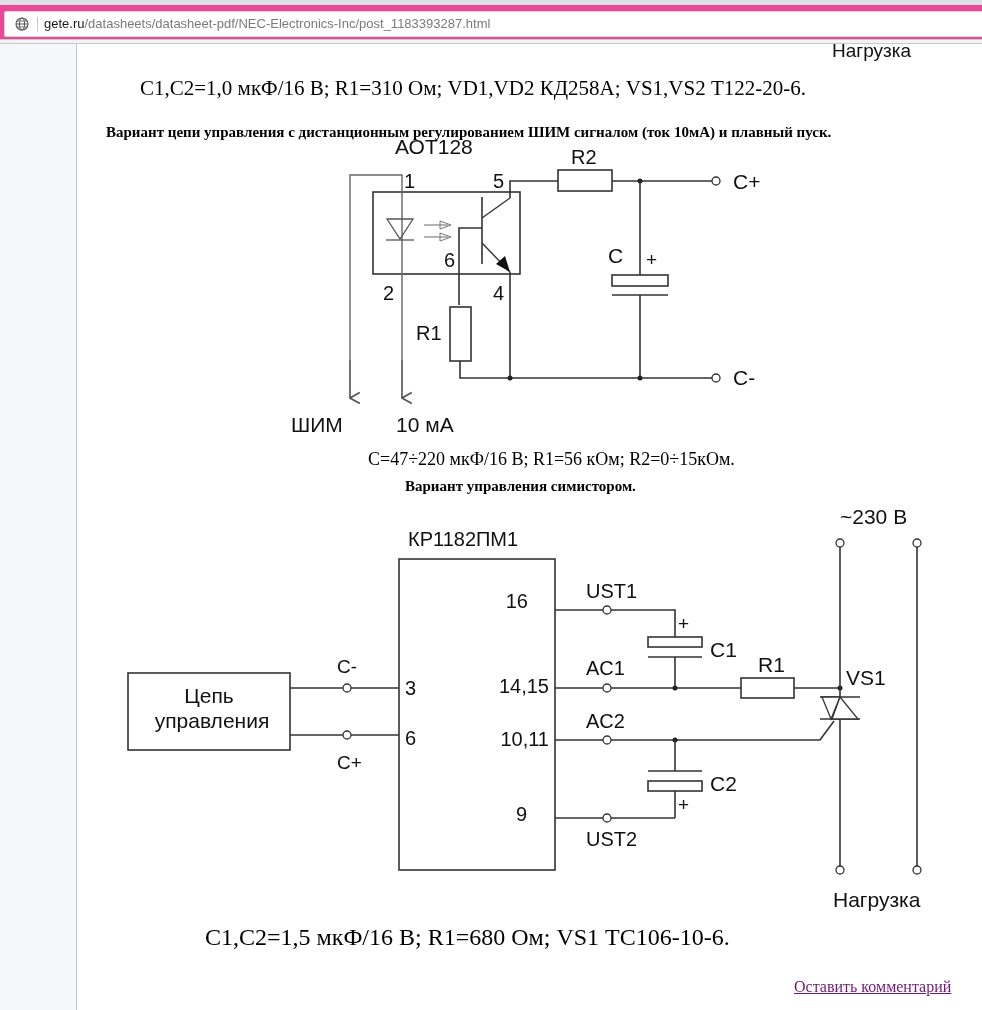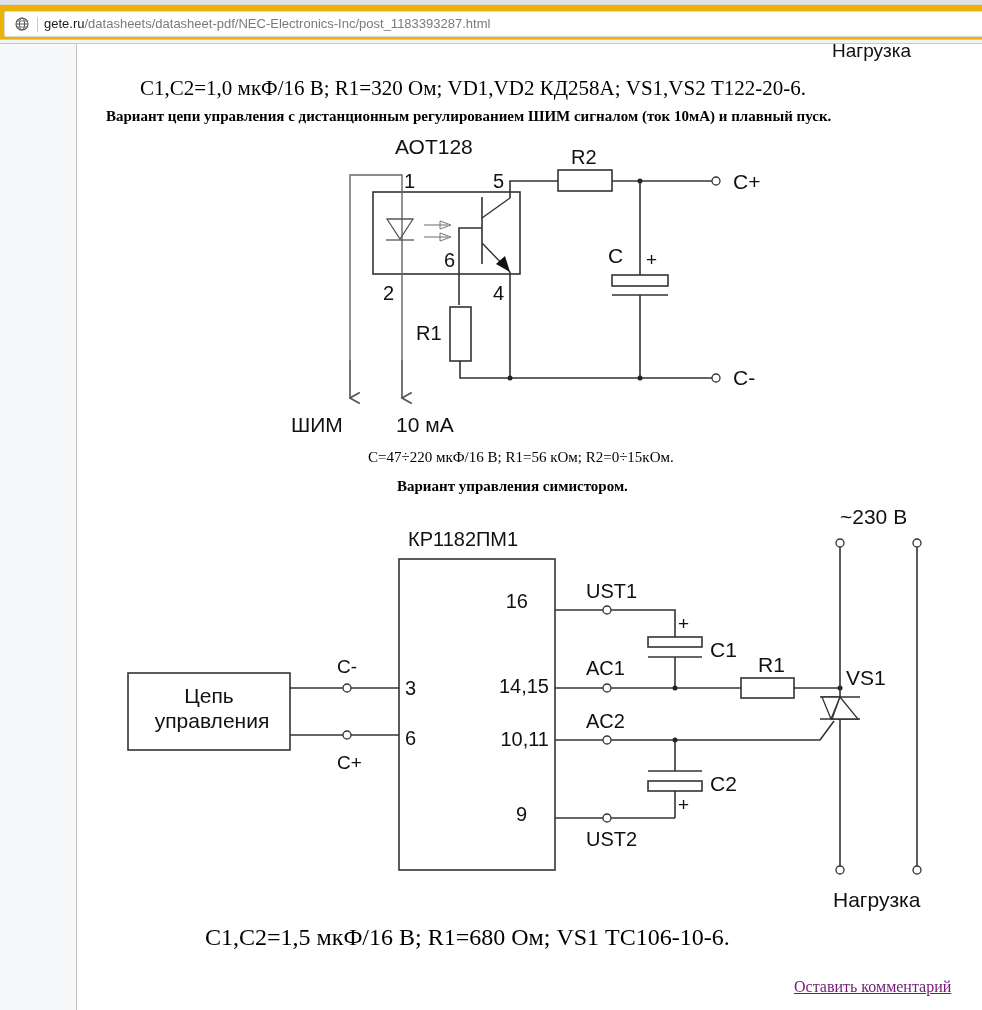--- a/index.html
+++ b/index.html
@@ -1,31 +1,31 @@
 <!DOCTYPE html>
 <html><head>
 <meta charset="utf-8">
 <style>
   html,body{margin:0;padding:0;}
   body{width:982px;height:1010px;overflow:hidden;background:#fff;position:relative;font-family:"Liberation Sans",sans-serif;}
   .topstrip{position:absolute;left:0;top:0;width:982px;height:4px;background:#dee1e6;}
-  .addrbar{position:absolute;left:0;top:4px;width:982px;height:36px;background:#eab308;border-top:1px solid #d9d9d9;border-bottom:1px solid #c8c8c8;box-sizing:border-box;text-align:right;}
+  .addrbar{position:absolute;left:0;top:4px;width:982px;height:36px;background:#ec4899;border-top:1px solid #d9d9d9;border-bottom:1px solid #c8c8c8;box-sizing:border-box;text-align:right;}
   .addrbox{position:absolute;left:4px;top:6px;width:980px;height:26px;border:1px solid #d8d8d8;border-radius:2px;box-sizing:border-box;background:#fff;}
   .globe{position:absolute;left:10px;top:5px;width:14px;height:14px;}
   .sep{position:absolute;left:32px;top:5px;width:1px;height:15px;background:#c8c8c8;}
   .url{position:absolute;left:39px;top:4px;font-size:13px;color:#1a1a1a;white-space:nowrap;}
   .url .rest{color:#7a7a7a;}
   .belowbar{position:absolute;left:0;top:40px;width:982px;height:3px;background:#f1f3f4;border-bottom:1px solid #c8c8c8;}
   .sidebar{position:absolute;left:0;top:44px;width:76px;height:966px;background:#f6f7f9;border-right:1px solid #c4c4c4;}
   .content{position:absolute;left:77px;top:44px;width:905px;height:966px;}
   .serif{font-family:"Liberation Serif",serif;color:#000;position:absolute;white-space:nowrap;}
   .specs1{left:63px;top:32px;font-size:21px;}
-  .heading1{left:29px;top:64px;font-size:15px;font-weight:bold;}
-  .specs2{left:291px;top:405px;font-size:15px;}
-  .heading2{left:320px;top:434px;font-size:15px;font-weight:bold;}
+  .heading1{left:29px;top:80px;font-size:15px;font-weight:bold;}
+  .specs2{left:291px;top:405px;font-size:18px;}
+  .heading2{left:328px;top:434px;font-size:15px;font-weight:bold;}
   .specs3{left:128px;top:880px;font-size:24px;}
   .comment-link{position:absolute;left:717px;top:934px;font-family:"Liberation Serif",serif;font-size:16px;color:#701a75;text-decoration:underline;white-space:nowrap;cursor:pointer;}
   svg.schem{position:absolute;left:0;top:0;}
   svg.schem text{font-family:"Liberation Sans",sans-serif;fill:#111;}
   svg.schem .ln{stroke:#333;stroke-width:1.6;fill:none;}
   svg.schem .lng{stroke:#666;stroke-width:1.4;fill:none;}
   svg.schem .term{stroke:#333;stroke-width:1.3;fill:#fff;}
   svg.schem .dot{fill:#222;}
 </style>
 </head>
@@ -43,21 +43,21 @@
     </svg>
     <div class="sep"></div>
     <div class="url"><span>gete.ru</span><span class="rest">/datasheets/datasheet-pdf/NEC-Electronics-Inc/post_1183393287.html</span></div>
   </div>
 </div>
 <div class="belowbar"></div>
 <div class="sidebar"></div>
 
 <div class="content">
 
-  <div class="serif specs1">C1,C2=1,0 мкФ/16 В; R1=320 Ом; VD1,VD2 КД258А; VS1,VS2 Т122-20-6.</div>
+  <div class="serif specs1">C1,C2=1,0 мкФ/16 В; R1=310 Ом; VD1,VD2 КД258А; VS1,VS2 Т122-20-6.</div>
   <div class="serif heading1">Вариант цепи управления с дистанционным регулированием ШИМ сигналом (ток 10мА) и плавный пуск.</div>
   <div class="serif specs2">C=47÷220 мкФ/16 В; R1=56 кОм; R2=0÷15кОм.</div>
   <div class="serif heading2">Вариант управления симистором.</div>
   <div class="serif specs3">C1,C2=1,5 мкФ/16 В; R1=680 Ом; VS1 ТС106-10-6.</div>
   <a class="comment-link">Оставить комментарий</a>
 
   <svg class="schem" width="905" height="966" viewBox="77 44 905 966">
     <defs>
       <marker id="arrOpen" markerWidth="10" markerHeight="10" refX="5" refY="9" orient="auto">
         <path d="M1,2 L5,9 L9,2" fill="none" stroke="#555" stroke-width="1.2"></path>

